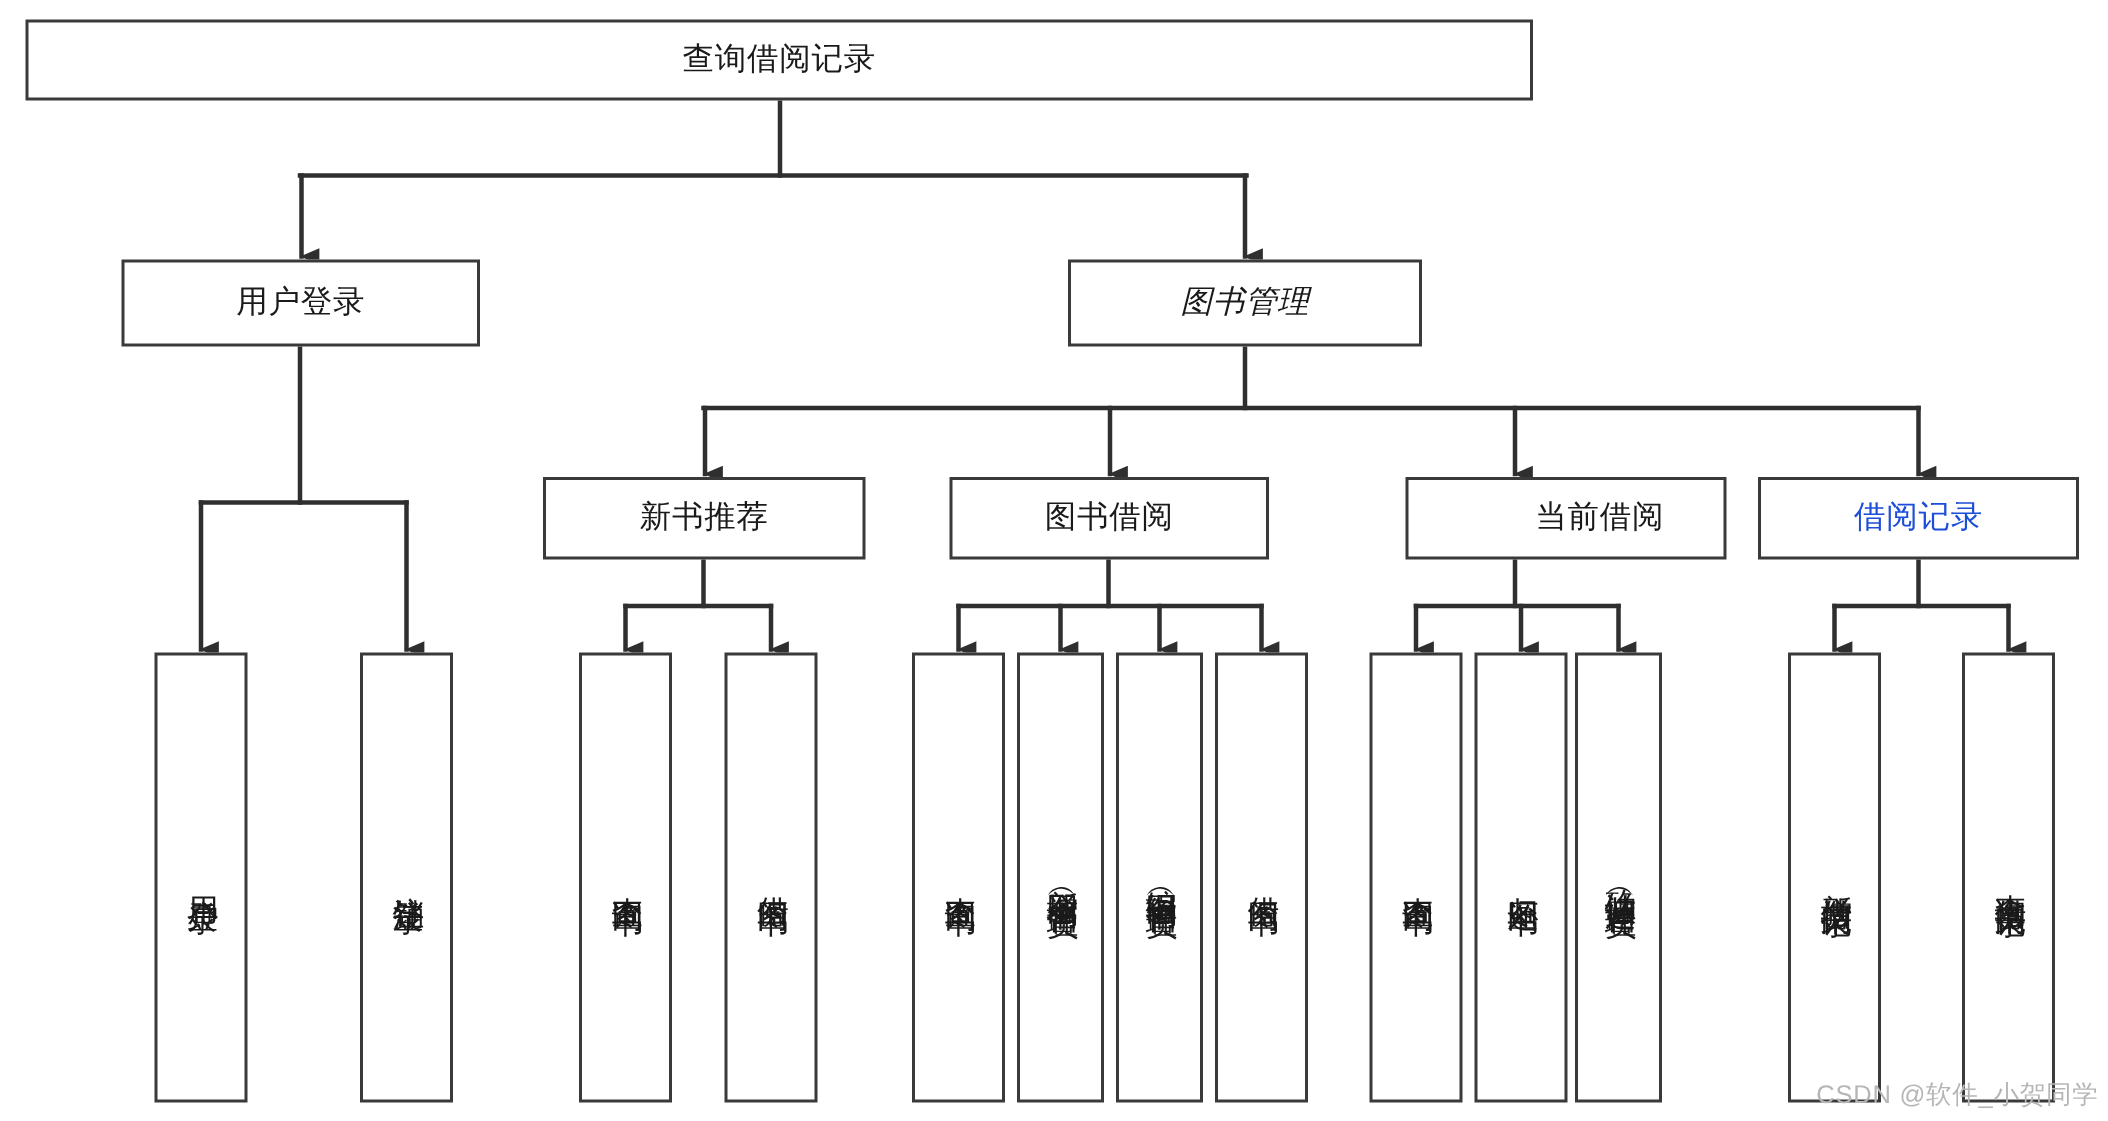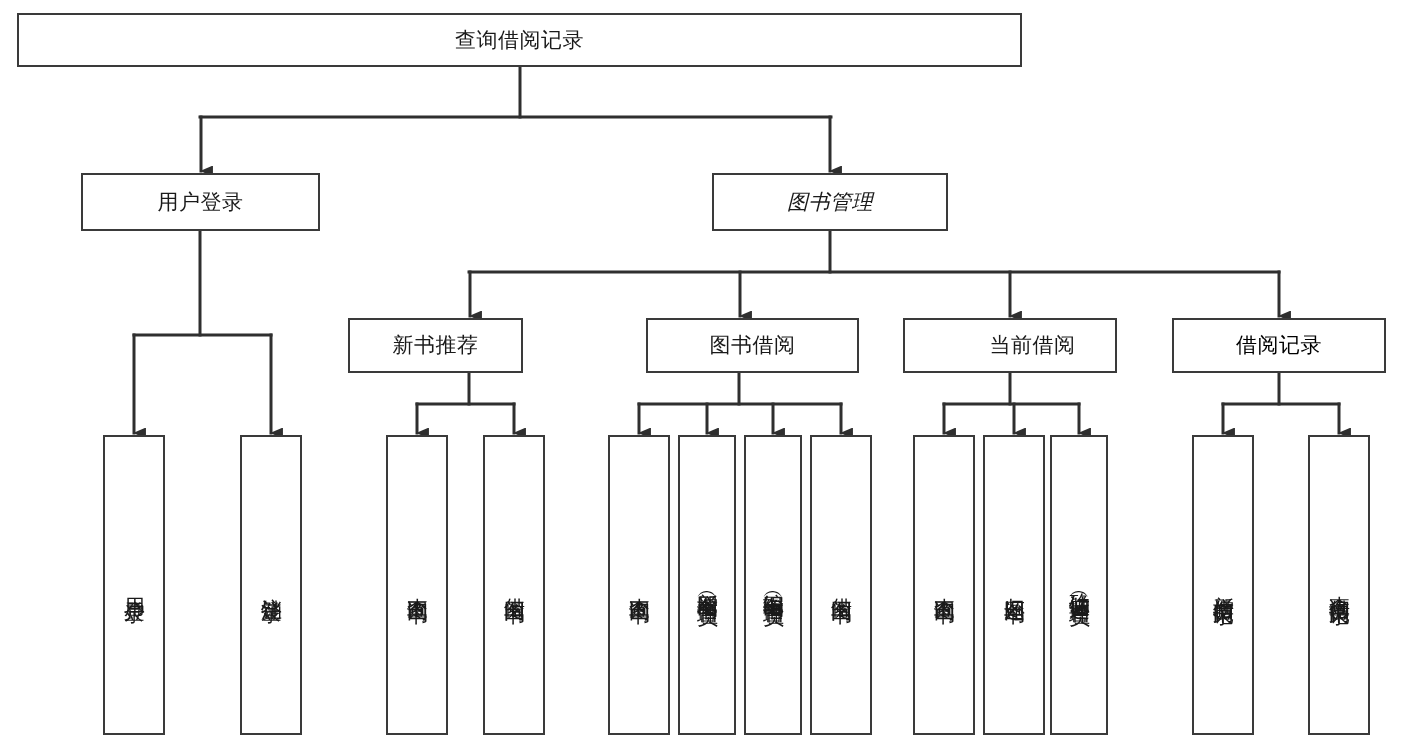--- a/index.html
+++ b/index.html
@@ -113,30 +113,30 @@
   <div id="node-layer">
       <div class="node horiz" style="left: 17px; top: 13px; width: 1005px; height: 54px; border-color: rgb(58, 58, 58); background: rgb(255, 255, 255); color: rgb(26, 26, 26);">
         <span class="label">查询借阅记录</span>
       </div>
       <div class="node horiz" style="left: 81px; top: 173px; width: 239px; height: 58px; border-color: rgb(58, 58, 58); background: rgb(255, 255, 255); color: rgb(26, 26, 26);">
         <span class="label">用户登录</span>
       </div>
       <div class="node horiz" style="left: 712px; top: 173px; width: 236px; height: 58px; border-color: rgb(58, 58, 58); background: rgb(255, 255, 255); color: rgb(26, 26, 26); font-style: italic;">
         <span class="label">图书管理</span>
       </div>
-      <div class="node horiz" style="left: 348px; top: 318px; width: 175px; height: 55px; border-color: rgb(58, 58, 58); background: rgb(255, 255, 255); color: rgb(26, 26, 26);">
+      <div class="node horiz" style="left: 362px; top: 318px; width: 215px; height: 55px; border-color: rgb(58, 58, 58); background: rgb(255, 255, 255); color: rgb(26, 26, 26);">
         <span class="label">新书推荐</span>
       </div>
-      <div class="node horiz" style="left: 633px; top: 318px; width: 213px; height: 55px; border-color: rgb(58, 58, 58); background: rgb(255, 255, 255); color: rgb(26, 26, 26); margin-left: 13px;">
+      <div class="node horiz" style="left: 633px; top: 318px; width: 213px; height: 55px; border-color: rgb(58, 58, 58); background: rgb(255, 255, 255); color: rgb(26, 26, 26);">
         <span class="label">图书借阅</span>
       </div>
-      <div class="node horiz" style="left: 903px; top: 318px; width: 214px; height: 55px; border-color: rgb(58, 58, 58); background: rgb(255, 255, 255); color: rgb(26, 26, 26); padding-left: 45px;">
+      <div class="node horiz" style="left: 937px; top: 318px; width: 214px; height: 55px; border-color: rgb(58, 58, 58); background: rgb(255, 255, 255); color: rgb(26, 26, 26); padding-left: 45px;">
         <span class="label">当前借阅</span>
       </div>
-      <div class="node horiz" style="left: 1172px; top: 318px; width: 214px; height: 55px; border-color: rgb(58, 58, 58); background: rgb(255, 255, 255); color: #000000;">
+      <div class="node horiz" style="left: 1172px; top: 318px; width: 214px; height: 55px; border-color: rgb(58, 58, 58); background: rgb(255, 255, 255); color: #1d4ed8;">
         <span class="label">借阅记录</span>
       </div>
       <div class="node vert" style="left: 103px; top: 435px; width: 62px; height: 300px; border-color: rgb(58, 58, 58); background: rgb(255, 255, 255); color: rgb(26, 26, 26);">
         <span class="label">用户登录</span>
       </div>
       <div class="node vert" style="left: 240px; top: 435px; width: 62px; height: 300px; border-color: rgb(58, 58, 58); background: rgb(255, 255, 255); color: rgb(26, 26, 26);">
         <span class="label">注销登录</span>
       </div>
       <div class="node vert" style="left: 386px; top: 435px; width: 62px; height: 300px; border-color: rgb(58, 58, 58); background: rgb(255, 255, 255); color: rgb(26, 26, 26);">
         <span class="label">查询图书</span>
@@ -166,13 +166,14 @@
         <span class="label">确认归还（管理员）</span>
       </div>
       <div class="node vert" style="left: 1192px; top: 435px; width: 62px; height: 300px; border-color: rgb(58, 58, 58); background: rgb(255, 255, 255); color: rgb(26, 26, 26);">
         <span class="label">新增借阅记录</span>
       </div>
       <div class="node vert" style="left: 1308px; top: 435px; width: 62px; height: 300px; border-color: rgb(58, 58, 58); background: rgb(255, 255, 255); color: rgb(26, 26, 26);">
         <span class="label">查询借阅记录</span>
       </div>
     </div>
 
+  <div class="watermark">CSDN @软件_小贺同学</div>
 </div>
 
 </body></html>

